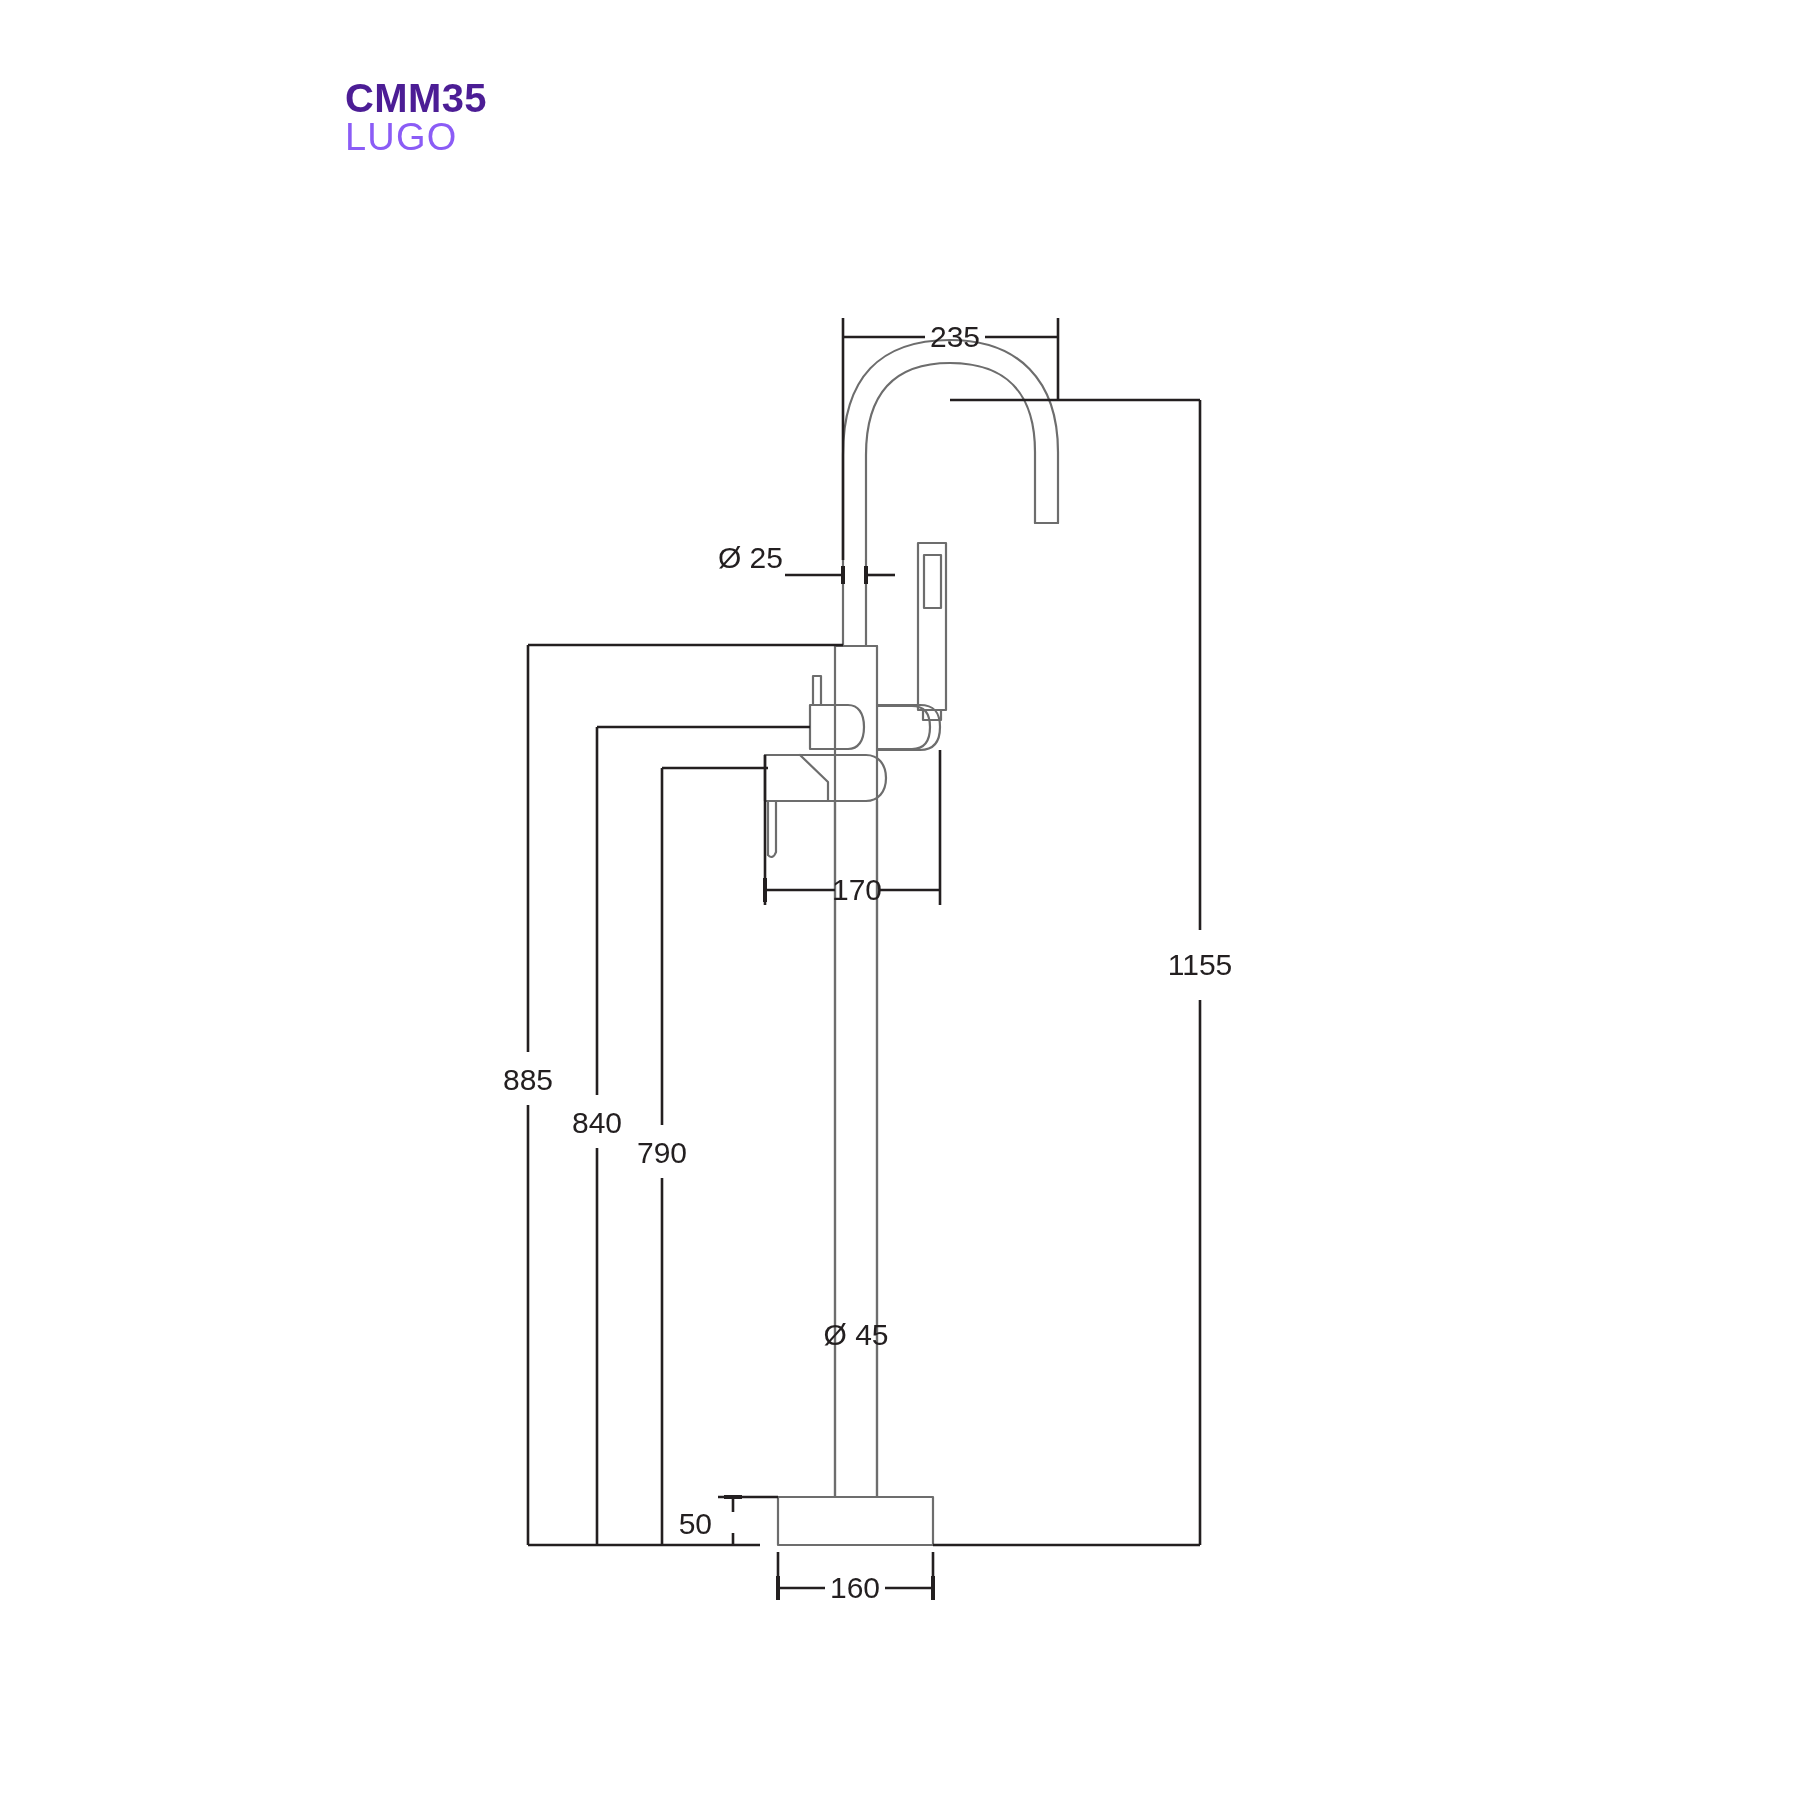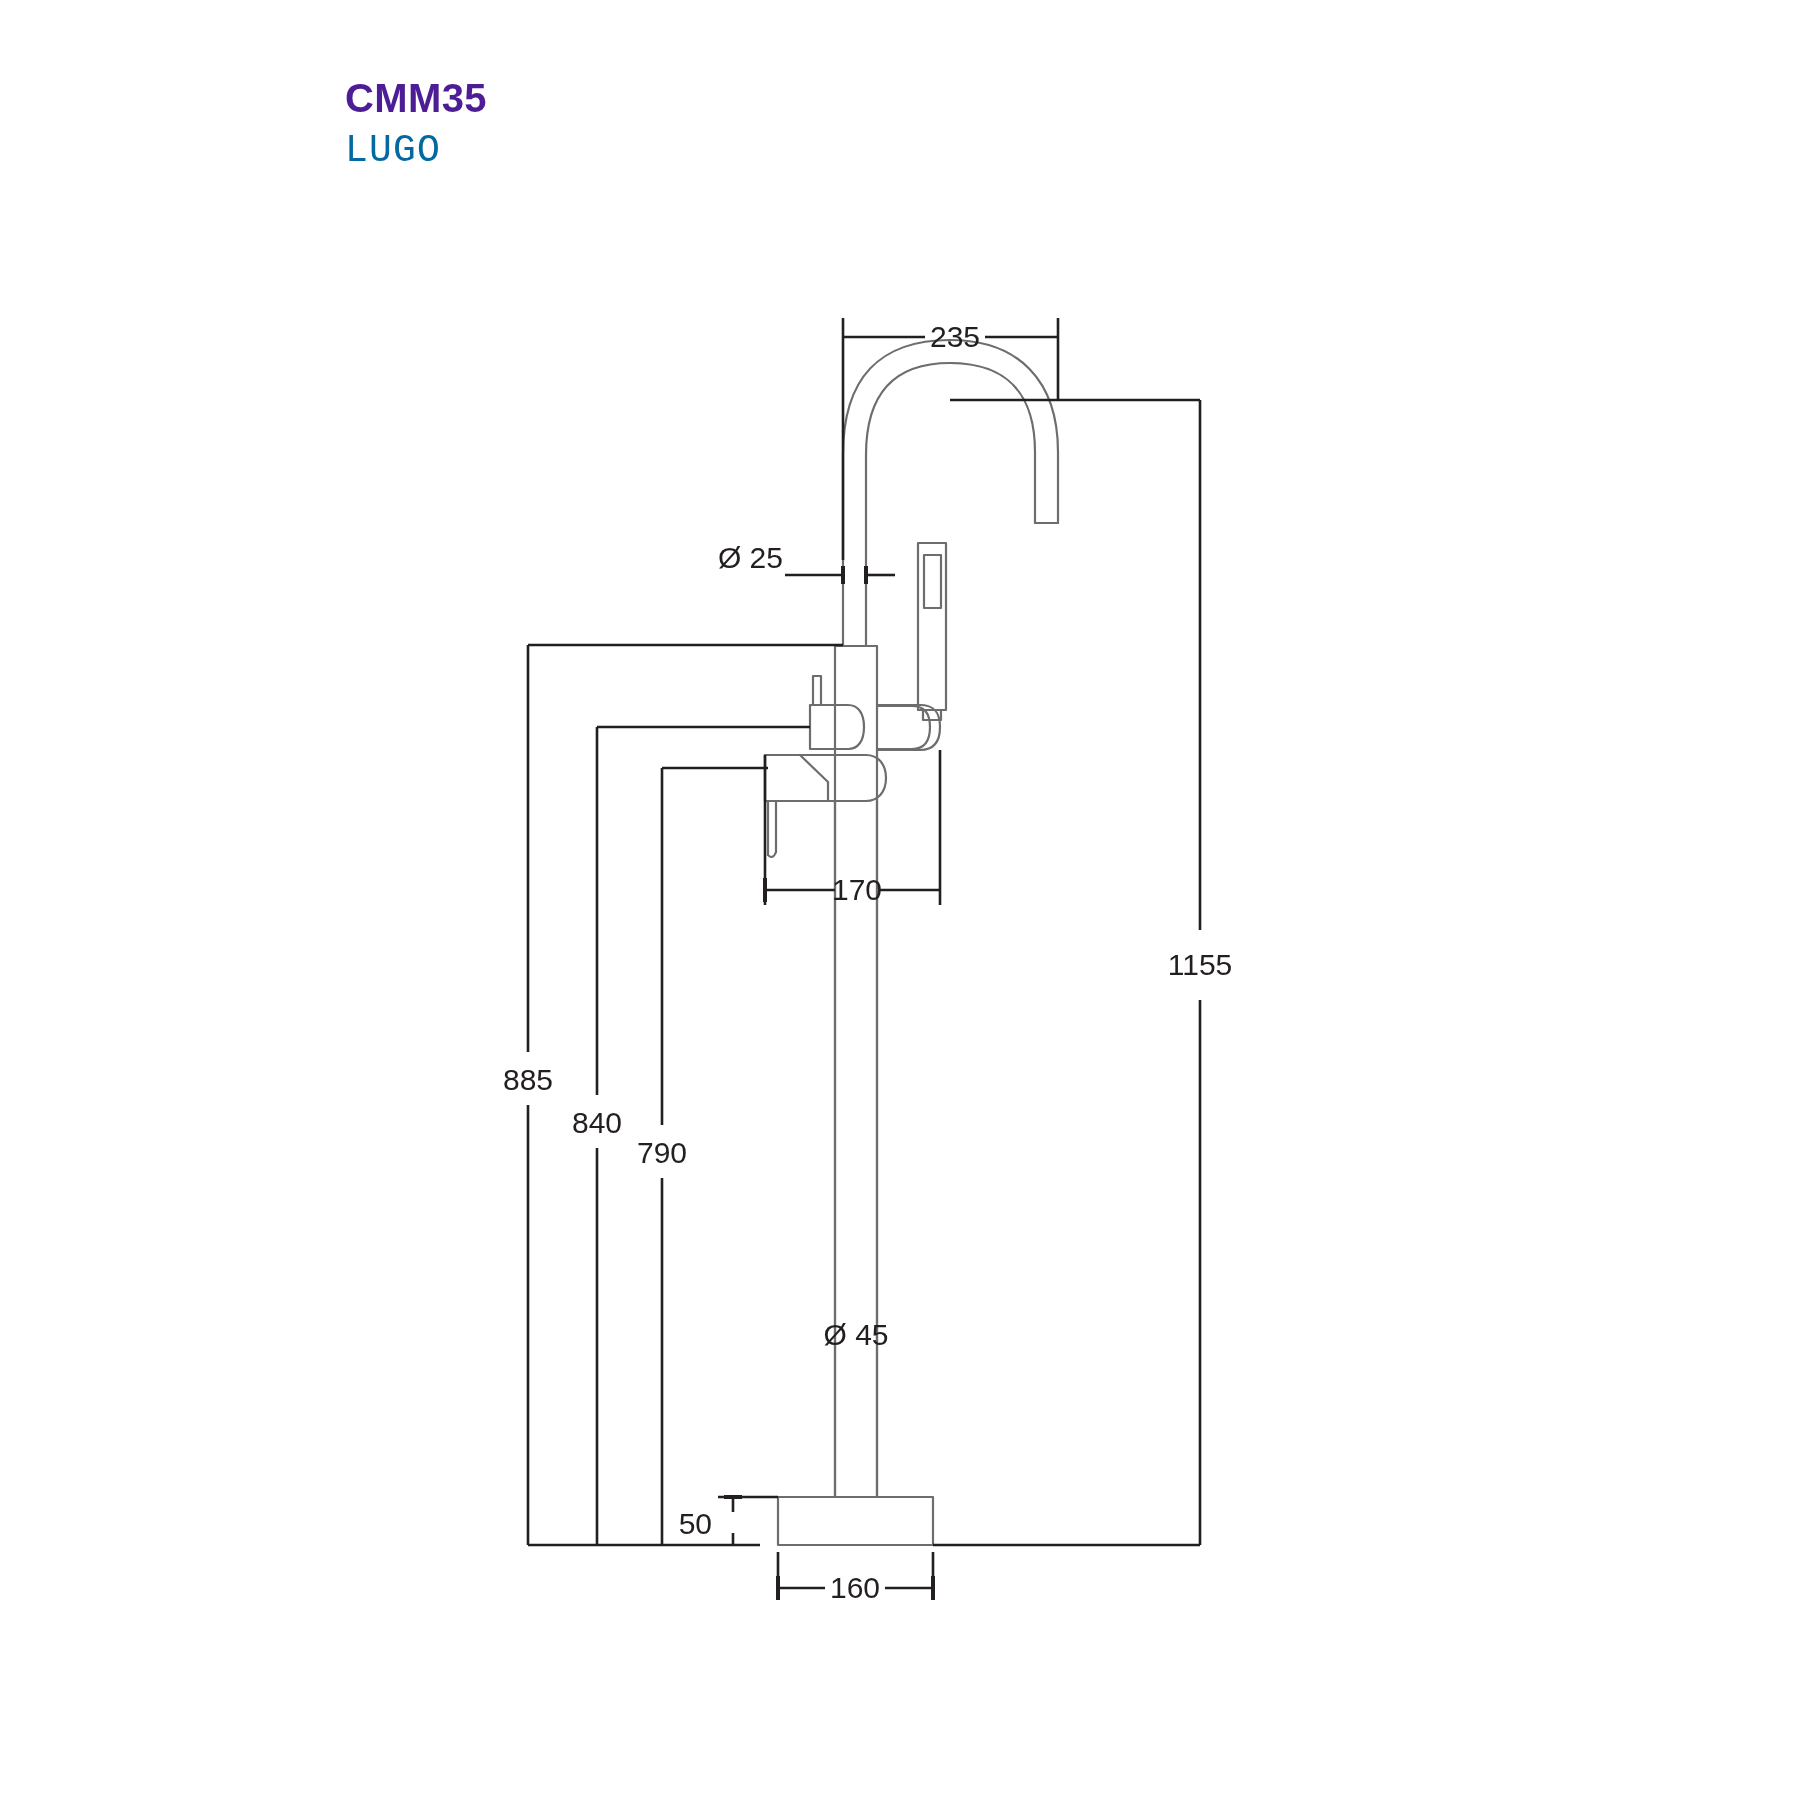--- a/index.html
+++ b/index.html
@@ -29,24 +29,22 @@
     font-size: 40px;
     font-weight: bold;
     letter-spacing: 0.4px;
     color: #4c1d95;
     display: block;
   }
   #title-block .name {
     font-size: 38px;
     font-weight: 400;
     letter-spacing: 1.2px;
-    color: #0369a1;
+    color: #8b5cf6;
     display: block;
-    margin-top: 14px;
-    font-family: Liberation Mono, monospace;
   }
   svg#drawing {
     position: absolute;
     left: 0;
     top: 0;
     width: 1800px;
     height: 1800px;
     display: block;
   }
   .dimline {

